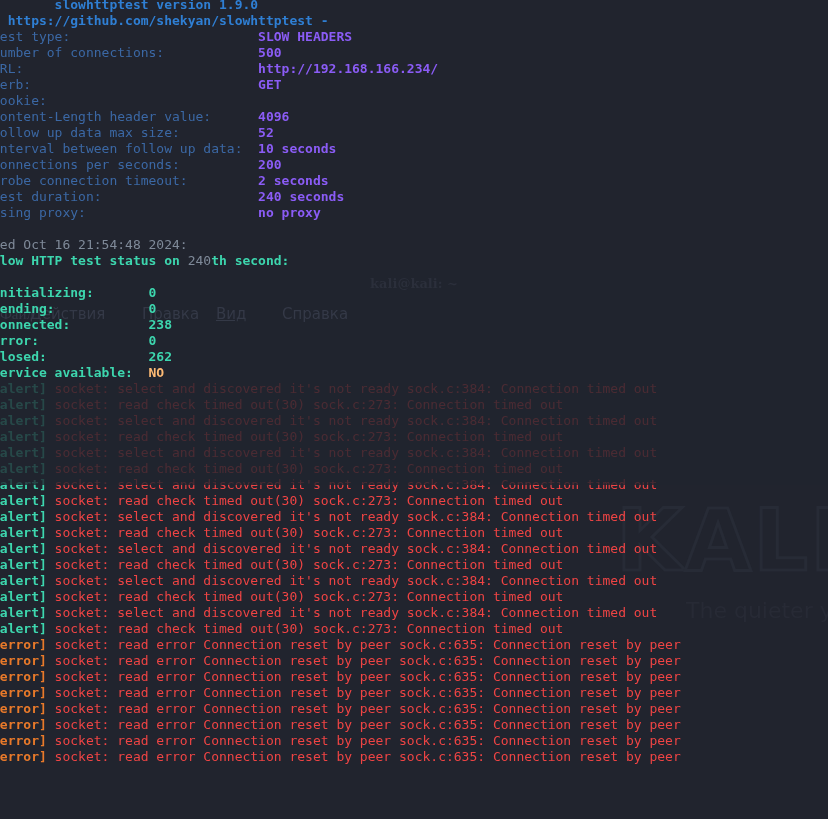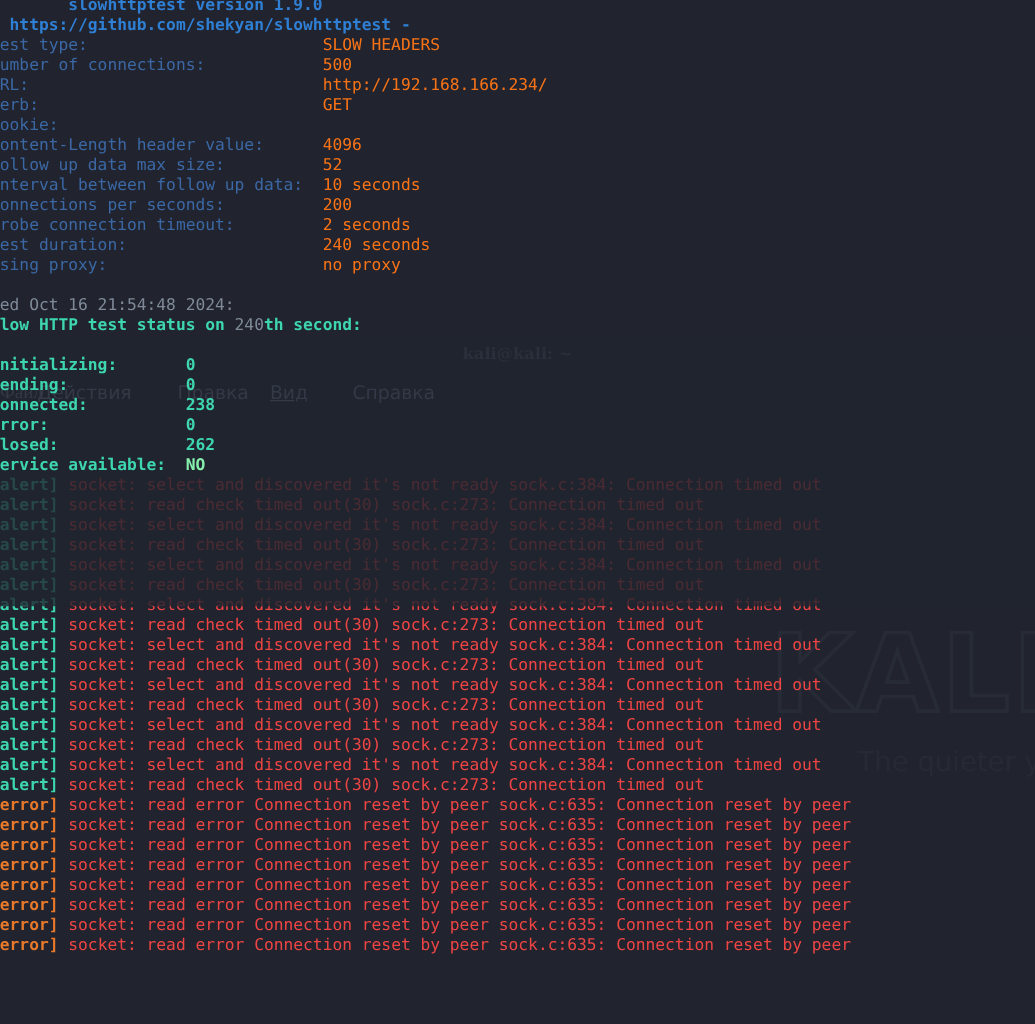--- a/index.html
+++ b/index.html
@@ -31,27 +31,27 @@
   
   #term{position:absolute;left:0;top:0;width:828px;height:819px;z-index:2;padding-left:44px;}
   
   #term-inner{position:absolute;left:-8px;top:-3px;width:860px;white-space:pre;}
 
   .row{height:16px;line-height:16px;white-space:pre;}
 
   
   .c-banner{color:#2f7fd4;font-weight:bold;}
   .c-label{color:#3b68a5;}
-  .c-value{color:#f97316;font-weight:normal;}
+  .c-value{color:#8b5cf6;font-weight:bold;}
 
   
   .c-stat{color:#3dd6ae;font-weight:bold;}
   .c-statnum{color:#3dd6ae;font-weight:bold;}
   .c-dim{color:#7f8a99;}
-  .c-no{color:#86efac;font-weight:bold;}
+  .c-no{color:#fdba74;font-weight:bold;}
 
   
   .c-alert{color:#3dd6ae;font-weight:bold;}
   .c-error{color:#e8792a;font-weight:bold;}
   .c-msg{color:#ef4444;}
 
   
   #overlay{
     position:absolute;left:0;top:270px;width:828px;height:215px;z-index:3;
     background:rgba(33,36,46,0.80);

